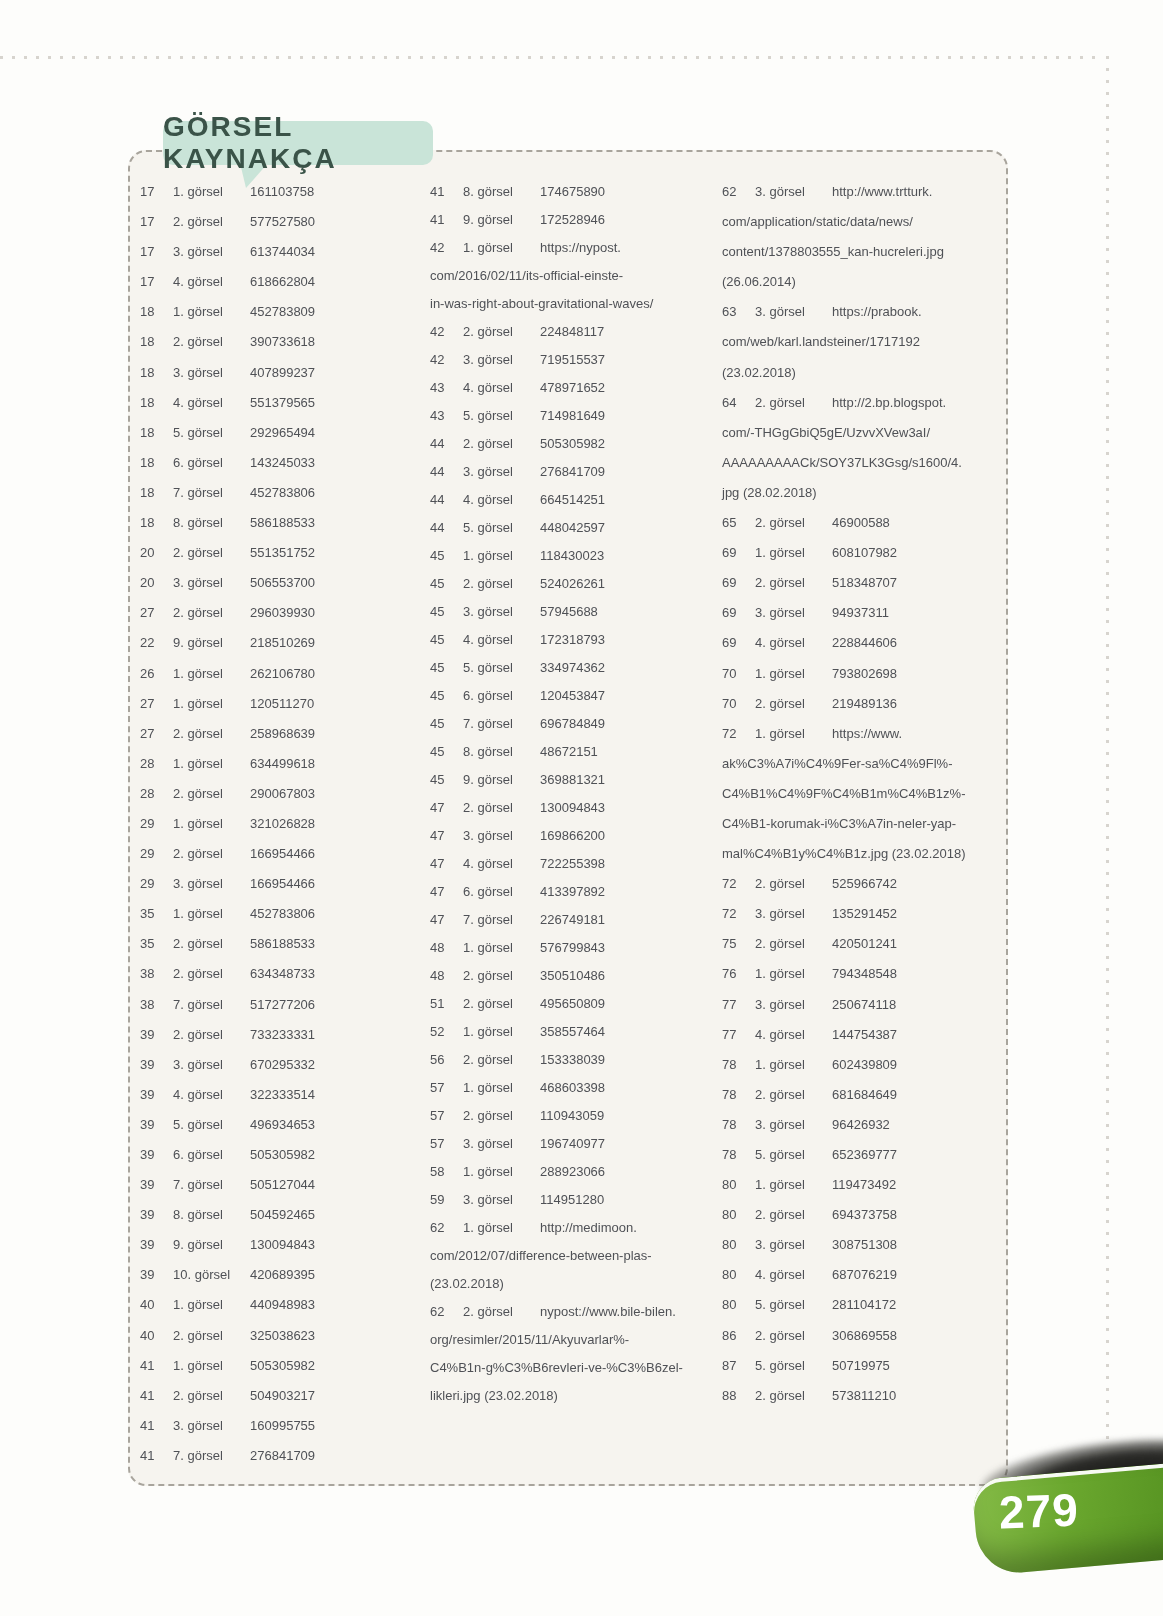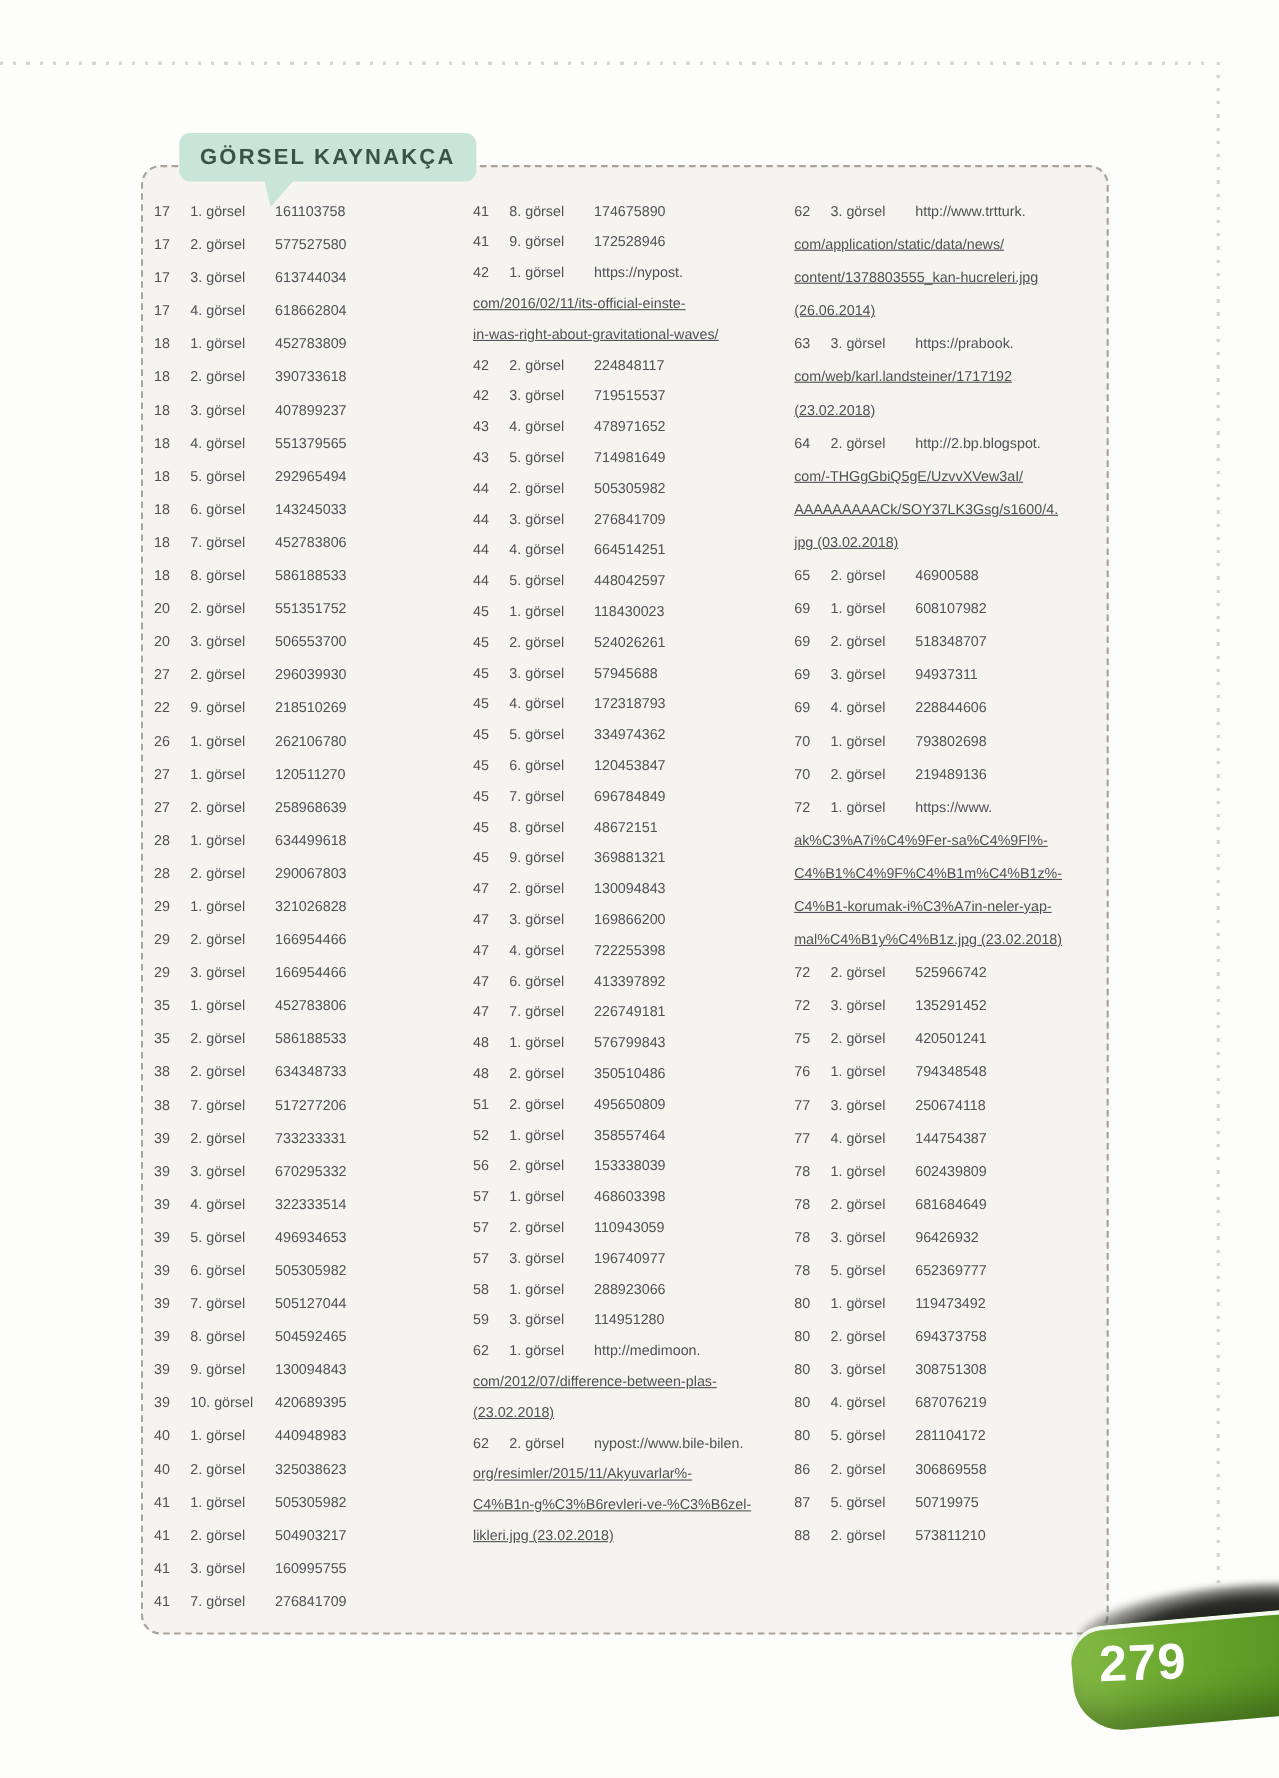--- a/index.html
+++ b/index.html
@@ -20,39 +20,39 @@
   
   .content-box{
     position:absolute;left:128px;top:150px;width:876px;height:1332px;
     border:2.5px dashed #a8a49c;border-radius:18px;
     background:#f6f4ef;
   }
   .title-badge{
     position:absolute;left:163px;top:121px;width:270px;height:44px;
     background:#c9e4d8;border-radius:10px;
     display:flex;align-items:center;justify-content:center;
-    color:#3a5348;font-weight:bold;font-size:20px;letter-spacing:2px;
+    color:#3a5348;font-weight:bold;font-size:28px;letter-spacing:2px;
     z-index:3;
   }
   .title-tail{
     position:absolute;left:240px;top:163px;width:0;height:0;z-index:2;
     border-top:25px solid #c9e4d8;
     border-left:6px solid transparent;
     border-right:22px solid transparent;
   }
   
   .col{position:absolute;top:184px;color:#4f5156;font-size:13px;--rh:30.1px;}
   #col1{left:140px;width:272px;}
   #col2{left:430px;width:282px;--rh:28px;}
   #col3{left:722px;width:286px;--rh:30.1px;}
   .row{display:flex;height:var(--rh);align-items:flex-start;white-space:nowrap;}
   .row .pg{width:33px;flex:0 0 auto;}
   .row .lbl{width:77px;flex:0 0 auto;}
   .row .val{flex:1;}
-  .cont{height:var(--rh);white-space:nowrap;text-decoration:underline;}
+  .cont{height:var(--rh);white-space:nowrap;}
   
   .page-badge{position:absolute;left:965px;top:1442px;width:198px;height:130px;z-index:5;}
   .badge-shadow{
     position:absolute;left:16px;top:0;width:260px;height:64px;
     background:radial-gradient(ellipse at 55% 60%,#161614 0%,#2c2c29 45%,rgba(60,60,55,0.55) 65%,rgba(90,90,85,0) 78%);
     border-radius:50%;transform:rotate(-6deg);filter:blur(3px);
   }
   .badge-band{
     position:absolute;left:10px;top:28px;width:236px;height:96px;
     background:linear-gradient(100deg,#85bb47 0%,#6aa72e 40%,#4f8c1d 100%);
@@ -506,21 +506,21 @@
     </div>
     <div class="cont">com/web/karl.landsteiner/1717192</div>
     <div class="cont">(23.02.2018)</div>
     <div class="row">
       <span class="pg">64</span>
       <span class="lbl">2. görsel</span>
       <span class="val">http://2.bp.blogspot.</span>
     </div>
     <div class="cont">com/-THGgGbiQ5gE/UzvvXVew3aI/</div>
     <div class="cont">AAAAAAAAACk/SOY37LK3Gsg/s1600/4.</div>
-    <div class="cont">jpg (03.02.2018)</div>
+    <div class="cont">jpg (28.02.2018)</div>
     <div class="row">
       <span class="pg">65</span>
       <span class="lbl">2. görsel</span>
       <span class="val">46900588</span>
     </div>
     <div class="row">
       <span class="pg">69</span>
       <span class="lbl">1. görsel</span>
       <span class="val">608107982</span>
     </div>

